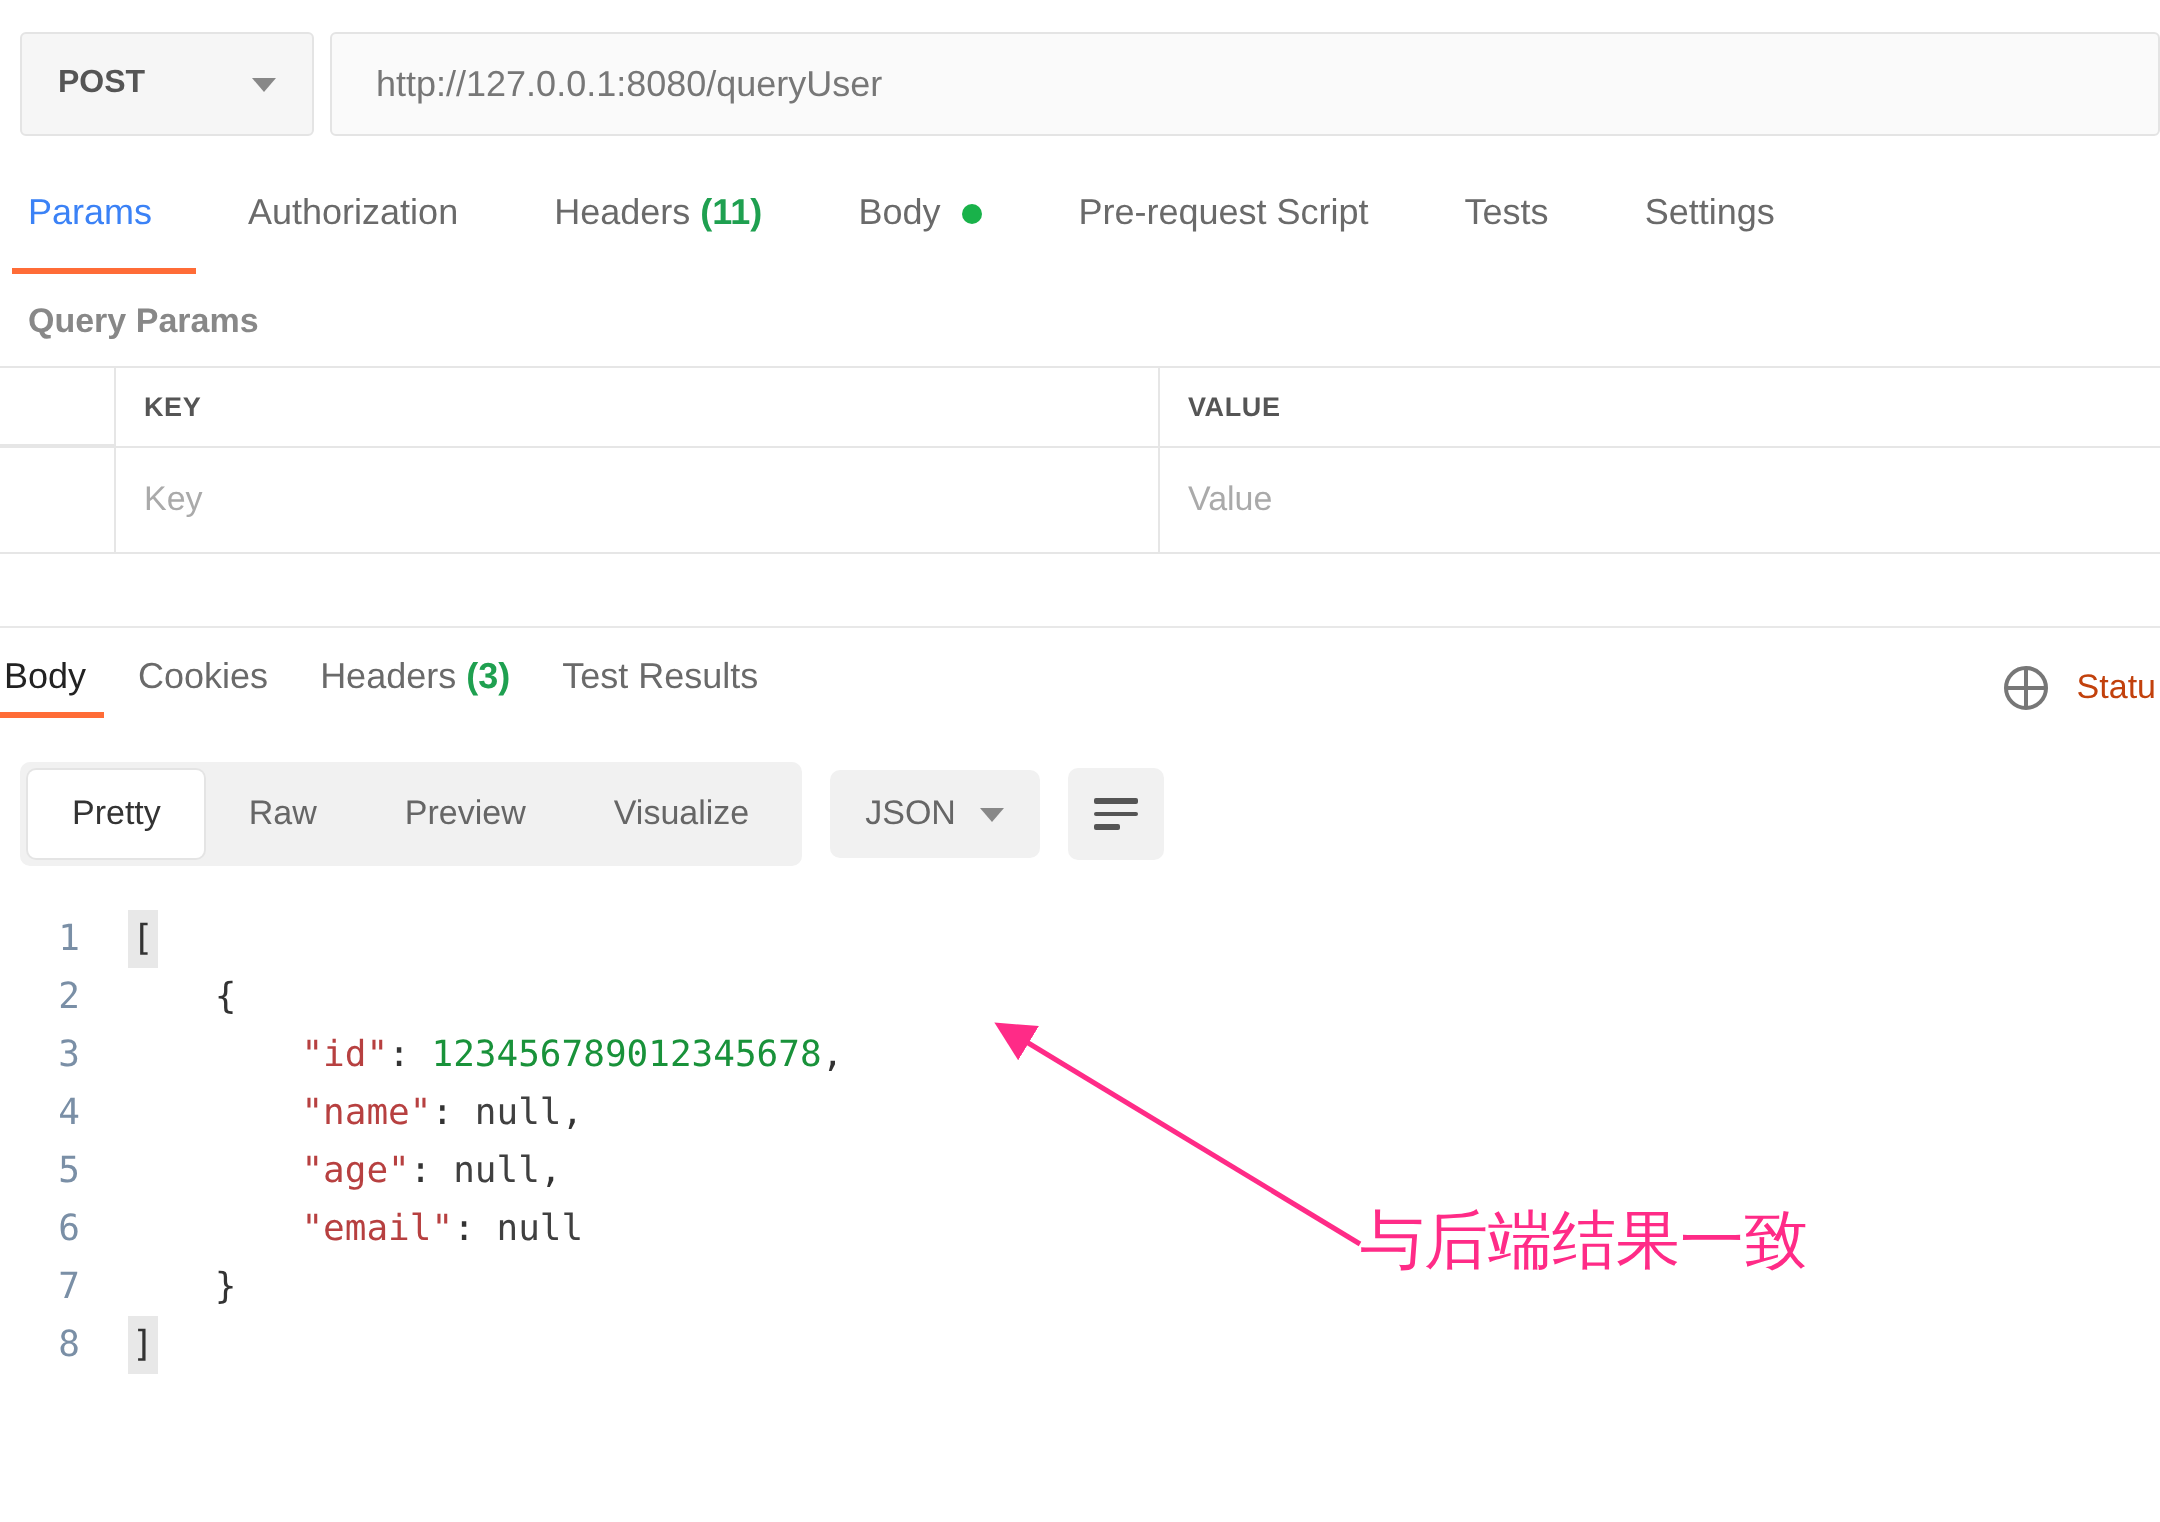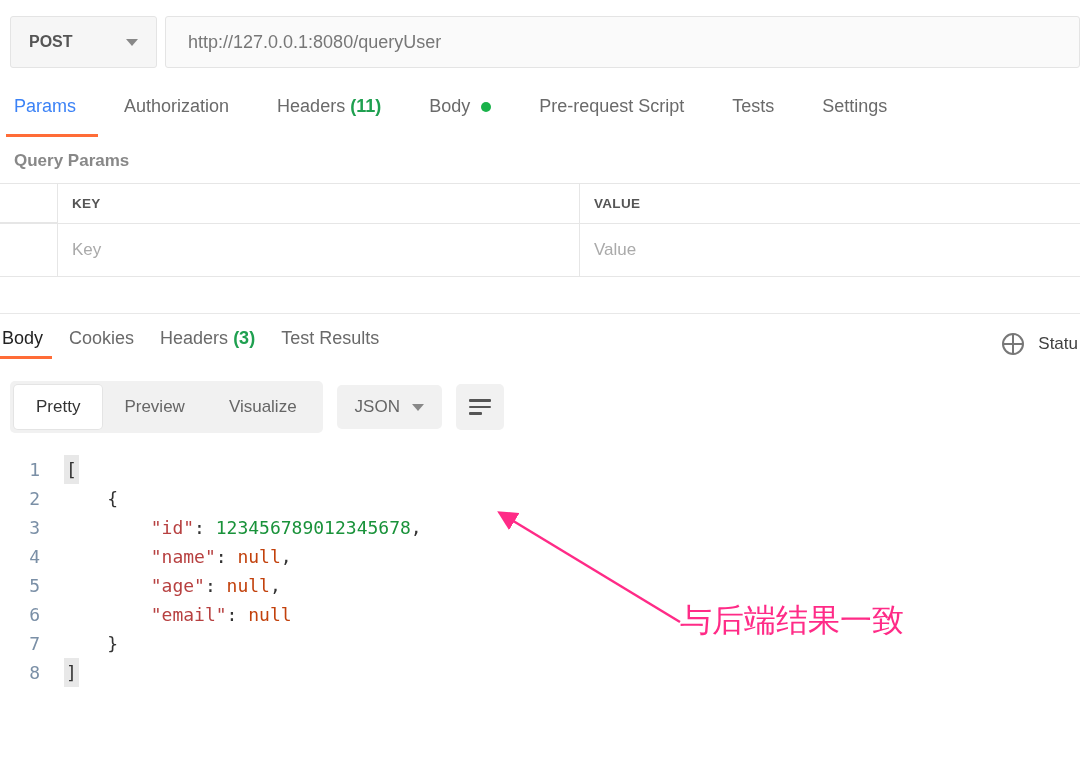--- a/index.html
+++ b/index.html
@@ -36,21 +36,21 @@
     .divider-top { border-top: 1px solid #e8e8e8; margin-top: 36px; }
     .resp-tabs { display: flex; align-items: center; justify-content: space-between; padding: 14px 2px 0 2px; font-size: 18px; color: #6a6a6a; }
     .resp-left { display: flex; gap: 26px; align-items: center; }
     .resp-tab { cursor: pointer; padding-bottom: 10px; }
     .resp-tab.active { color: #222; }
     .resp-underline { height: 3px; background: #ff6c37; width: 52px; margin-top: -3px; }
     .resp-right { display: flex; align-items: center; gap: 14px; padding-right: 0; }
     .globe { width: 22px; height: 22px; border: 2px solid #777; border-radius: 50%; position: relative; }
     .globe::before { content: ""; position: absolute; top: 0; bottom: 0; left: 50%; width: 2px; background: #777; transform: translateX(-50%); }
     .globe::after { content: ""; position: absolute; left: 0; right: 0; top: 50%; height: 2px; background: #777; transform: translateY(-50%); }
-    .statu { color: #404040; font-size: 17px; }
+    .statu { color: #c2410c; font-size: 17px; }
 
     
     .view-row { display: flex; align-items: center; gap: 14px; padding: 22px 0 8px 10px; }
     .view-pills { display: inline-flex; background: #f1f1f1; border-radius: 5px; padding: 4px; }
     .pill { padding: 12px 22px; border-radius: 4px; color: #666; cursor: pointer; font-size: 17px; }
     .pill.active { background: #fff; color: #333; box-shadow: 0 0 0 1px rgba(0,0,0,0.05); }
     .json-drop { display: inline-flex; align-items: center; gap: 12px; background: #f1f1f1; border-radius: 5px; padding: 12px 18px; color: #666; cursor: pointer; font-size: 17px; }
     .wrap-btn { display: inline-flex; align-items: center; justify-content: center; width: 48px; height: 46px; background: #f1f1f1; border-radius: 5px; cursor: pointer; }
     .wrap-icon { position: relative; width: 22px; height: 16px; }
     .wrap-icon span { display: block; height: 2.5px; background: #555; border-radius: 1px; }
@@ -59,21 +59,21 @@
     .wrap-icon span:nth-child(3){ width: 13px; margin-top: 4px; }
 
     
     .code { font-family: ui-monospace, SFMono-Regular, Menlo, Consolas, monospace; font-size: 18px; padding: 14px 0 0 14px; line-height: 29px; position: relative; }
     .code-line { display: flex; }
     .gutter { width: 50px; text-align: right; padding-right: 24px; color: #7a8fa6; }
     .code-text { white-space: pre; }
     .bracket-box { display: inline-block; background: #e8e8e8; padding: 0 2px; }
     .str-key { color: #b74040; }
     .num { color: #19923a; text-align: right; }
-    .keyw { color: #c2410c; }
+    .keyw { color: #404040; }
     .punct { color: #333; }
 
     
     .anno { position: absolute; left: 490px; top: 66px; pointer-events: none; }
     .anno svg { overflow: visible; }
     .anno-text { position: absolute; left: 680px; top: 165px; color: #ff2b87; font-size: 32px; pointer-events: none; white-space: nowrap; }
   </style>
 </head>
 <body>
 
@@ -130,20 +130,21 @@
   <div class="resp-right">
     <span class="globe"></span>
     <span class="statu">Statu</span>
   </div>
 </div>
 <div class="resp-underline"></div>
 
 <div class="view-row">
   <div class="view-pills">
     <span class="pill active">Pretty</span>
+    <span class="pill">Raw</span>
     <span class="pill">Preview</span>
     <span class="pill">Visualize</span>
   </div>
   <div class="json-drop">
     <span>JSON</span>
     <span class="chevron-down"></span>
   </div>
   <div class="wrap-btn">
     <div class="wrap-icon">
         <span></span>

